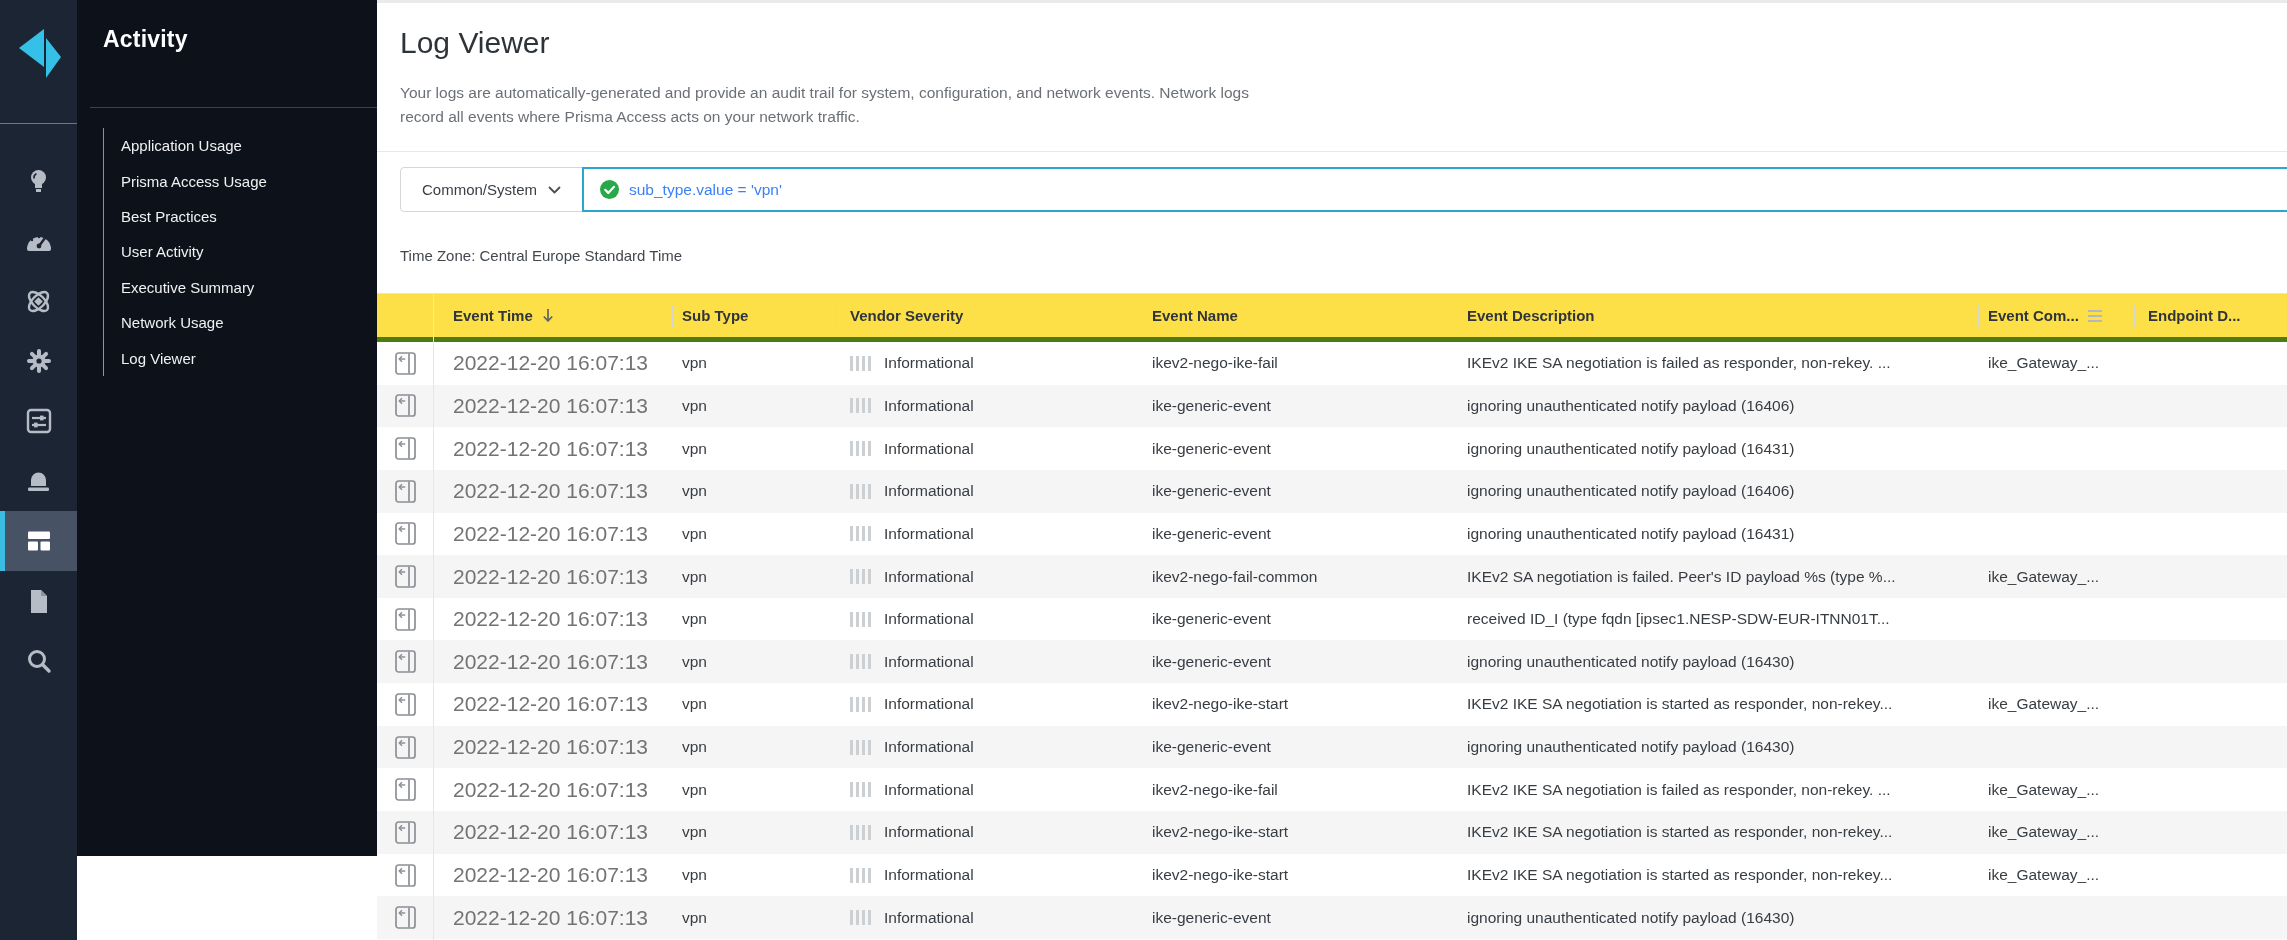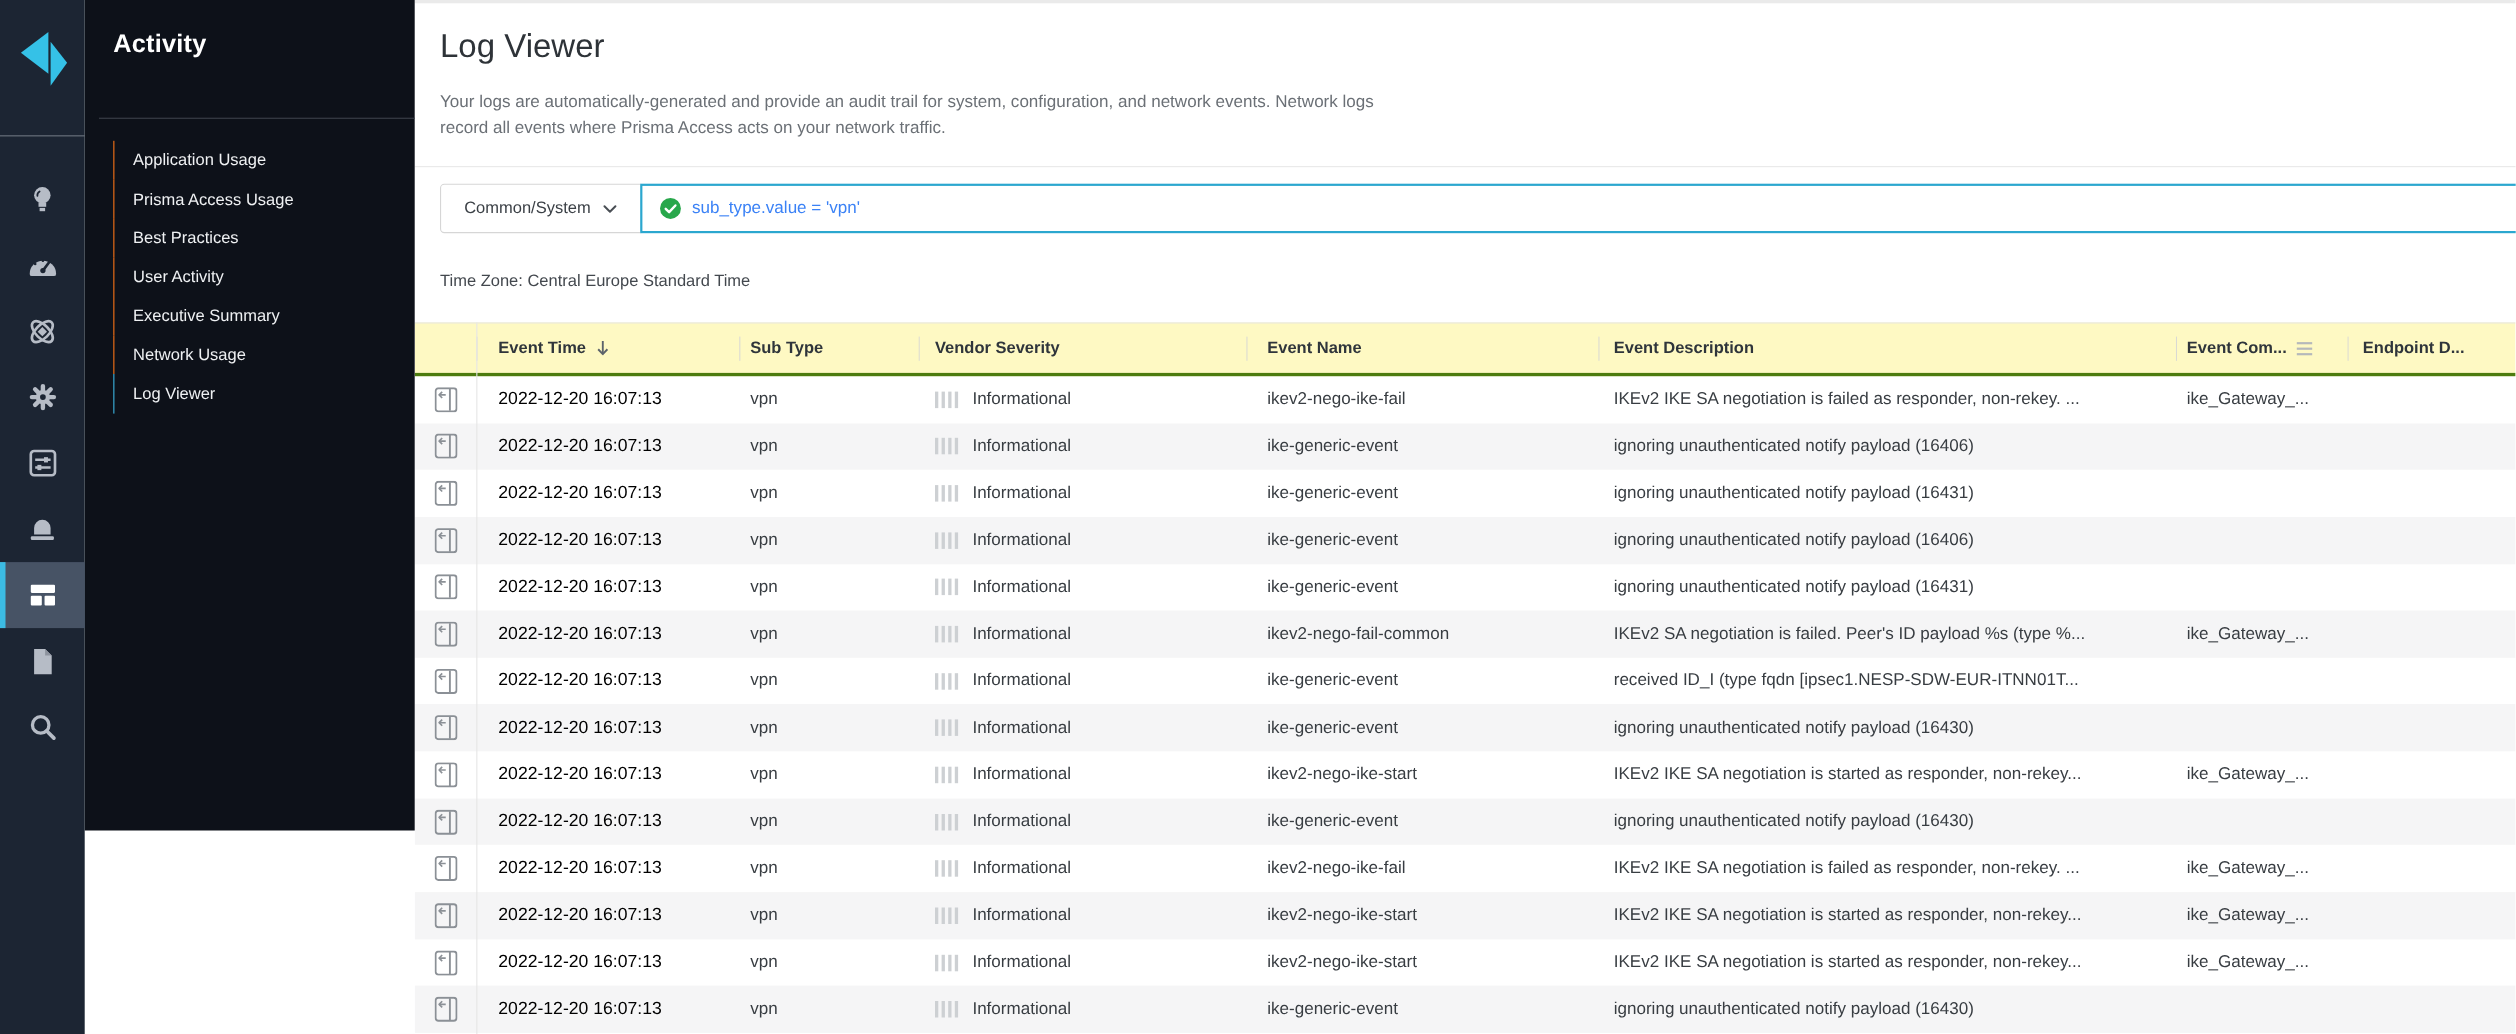--- a/index.html
+++ b/index.html
@@ -14,21 +14,21 @@
   .rail { position:absolute; left:0; top:0; width:77px; height:940px; background:#1c2533; z-index:3; }
   .rail-logo { position:absolute; top:18px; left:0; width:77px; height:70px; display:flex; align-items:center; justify-content:center; }
   .rail-divider { position:absolute; top:123px; left:0; width:77px; height:1px; background:#6e7681; }
   .rail-icons { position:absolute; top:151px; left:0; width:77px; }
   .rail-item { position:relative; width:77px; height:60px; display:flex; align-items:center; justify-content:center; cursor:pointer; }
   .rail-item.selected { background:#475365; }
   .rail-item.selected::before { content:''; position:absolute; left:0; top:0; bottom:0; width:5px; background:#3cbbe3; }
   .rail-item svg { display:block; }
 
   
-  .sidenav { position:absolute; left:77px; top:0; width:300px; height:755px; background:#0d1119; z-index:2; }
+  .sidenav { position:absolute; left:77px; top:0; width:300px; height:856px; background:#0d1119; z-index:2; }
   .sidenav-title { position:absolute; left:26px; top:26px; font-size:23px; font-weight:bold; color:#ffffff; letter-spacing:.2px; }
   .sidenav-divider { position:absolute; top:107px; left:13px; right:0; height:1px; background:#3c414b; }
   .menu { position:absolute; top:128px; left:26px; right:0; list-style:none; }
   .menu-item { height:35.4px; display:flex; align-items:center; border-left:1px solid #f97316; padding-left:17px; font-size:15px; color:#eff1f3; cursor:pointer; white-space:nowrap; }
   .menu-item.active { border-left-color:#3db4e0; }
 
   
   .main { position:absolute; left:377px; top:0; right:0; bottom:0; background:#fff; }
   .main-topstrip { position:absolute; top:0; left:0; right:0; height:3px; background:#eaeaea; }
   .page-title { position:absolute; left:23px; top:26px; font-size:30px; font-weight:400; color:#2e3338; }
@@ -38,41 +38,41 @@
   .filterbar { position:absolute; top:167px; left:23px; right:-3px; height:45px; display:flex; }
   .scope-select { width:183px; border:1px solid #d6d6d6; border-radius:4px 0 0 4px; display:flex; align-items:center; justify-content:center; gap:11px; font-size:15px; color:#3b4046; background:#fff; cursor:pointer; flex:none; }
   .query-input { flex:1; border:2px solid #2ba7cf; margin-left:-1px; display:flex; align-items:center; padding-left:16px; background:#fff; cursor:text; }
   .query-text { margin-left:10px; font-size:15.5px; color:#3b82f6; }
 
   .tz { position:absolute; top:247px; left:23px; font-size:15px; color:#43484e; }
 
   
   .logtable { position:absolute; top:293px; left:0; right:0; bottom:0; overflow:hidden; }
   .logtable::before { content:''; position:absolute; left:56px; top:0; bottom:0; width:1px; background:#e6e6e6; z-index:1; }
-  .thead { height:49px; border-top:1px solid #e3e3e3; border-bottom:3px solid #4d7c0f; display:flex; align-items:center; font-size:15px; font-weight:bold; color:#2f353b; background:#fef9c3; }
+  .thead { height:49px; border-top:1px solid #e3e3e3; border-bottom:5px solid #4d7c0f; display:flex; align-items:center; font-size:15px; font-weight:bold; color:#2f353b; background:#fde047; }
   .hc { position:relative; height:100%; display:flex; align-items:center; white-space:nowrap; overflow:hidden; cursor:pointer; }
   .hc .sep, .sp .sep { position:absolute; left:0; top:50%; transform:translateY(-50%); width:1px; height:22px; background:#d5d5d5; }
   .col-icon{ width:56px; flex:none; }
   .col-time{ width:239px; flex:none; padding-left:20px; }
   .col-sub { width:163px; flex:none; padding-left:10px; }
   .col-sev { width:298px; flex:none; padding-left:15px; }
   .col-name{ width:304px; flex:none; padding-left:19px; }
   .col-desc{ width:525px; flex:none; padding-left:14px;margin-left:16px; }
   .col-com { width:156px; flex:none; padding-left:10px; }
   .col-end { width:162px; flex:none; padding-left:14px; }
   .sp      { position:relative; flex:1; height:100%; }
   .sort-ic { margin-left:9px; flex:none; }
   .menu-ic { margin-left:9px; flex:none; display:inline-flex; flex-direction:column; gap:3px; }
   .menu-ic i { display:block; width:14px; height:2px; background:#b5b8bb; }
 
   .tbody { }
   .trow { height:42.65px; display:flex; align-items:center; font-size:15.5px; color:#383d42; cursor:pointer; }
   .trow:nth-child(even) { background:#f5f5f6; }
   .trow .cell { height:100%; display:flex; align-items:center; white-space:nowrap; overflow:hidden; }
-  .c-time { font-size:16px; color:#000000; }
+  .c-time { font-size:21px; color:#737373; }
   .cell-icon-btn { width:56px; height:100%; display:flex; align-items:center; justify-content:center; flex:none; cursor:pointer; }
   .sev-bars { display:inline-flex; gap:3px; margin-right:13px; flex:none; }
   .sev-bars i { display:block; width:3px; height:15px; background:#cdd0d3; }
 </style>
 </head>
 <body>
 
 <nav class="rail">
   <div class="rail-logo">
     <svg width="46" height="52" viewBox="0 0 46 52">

